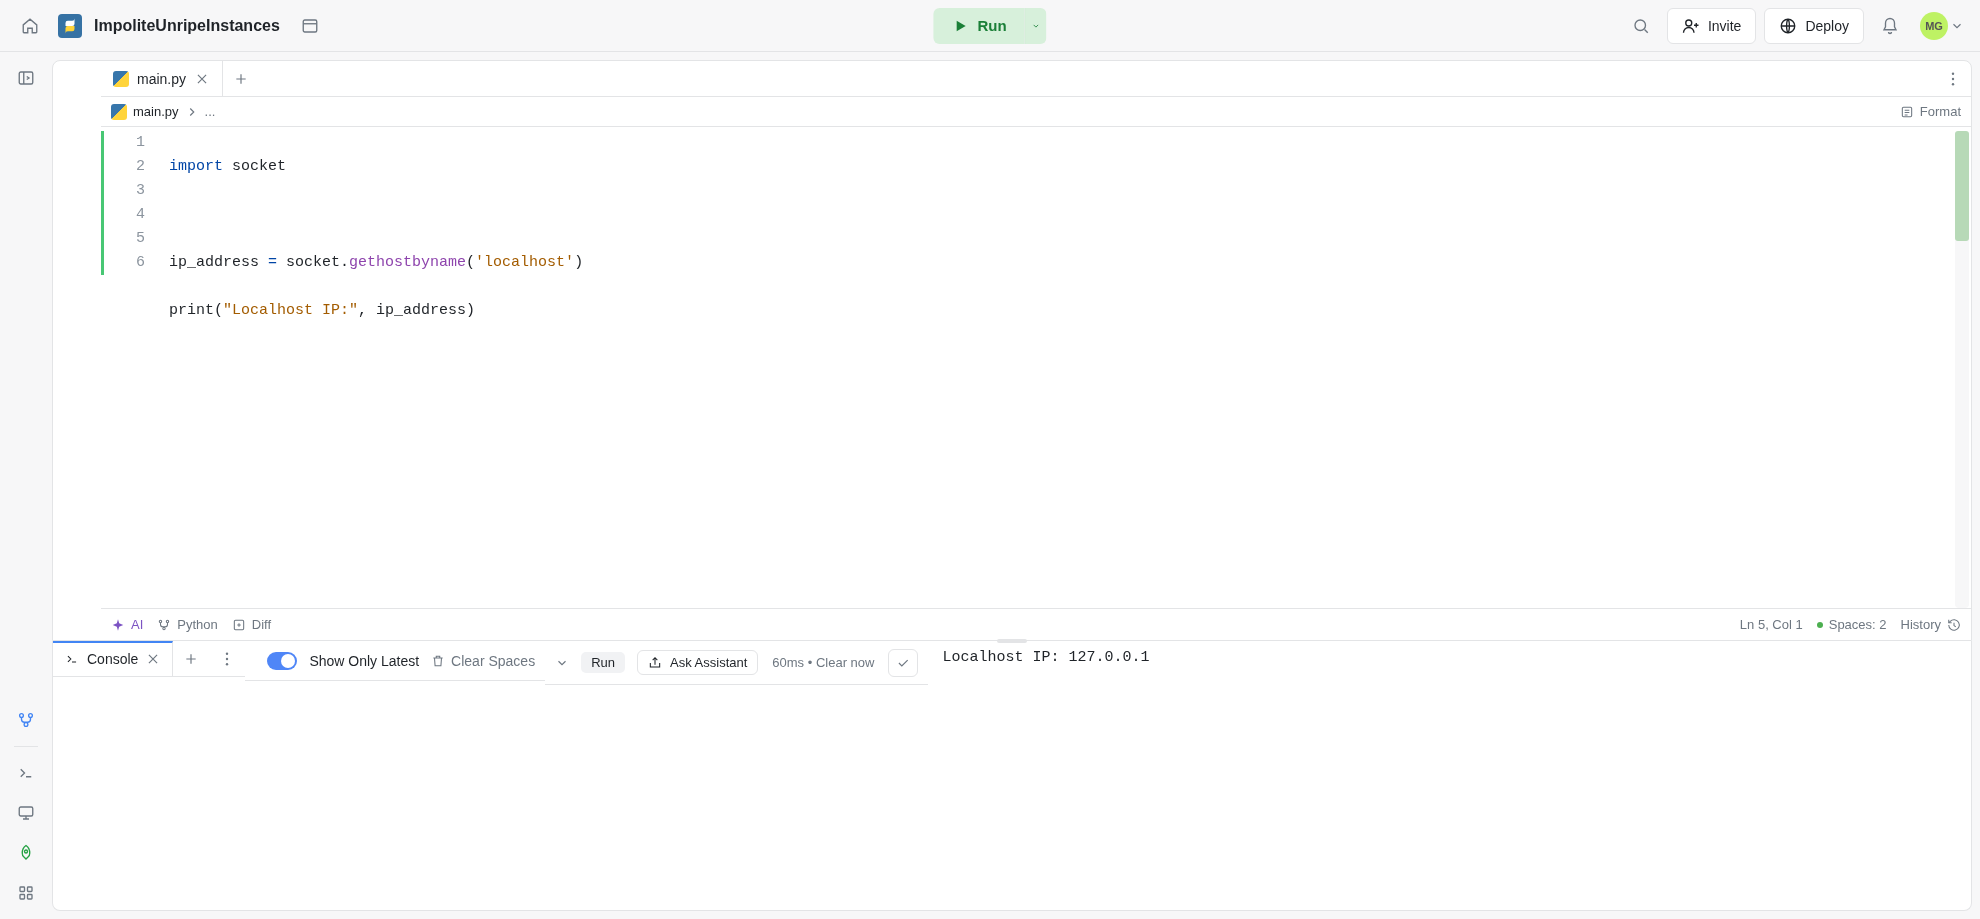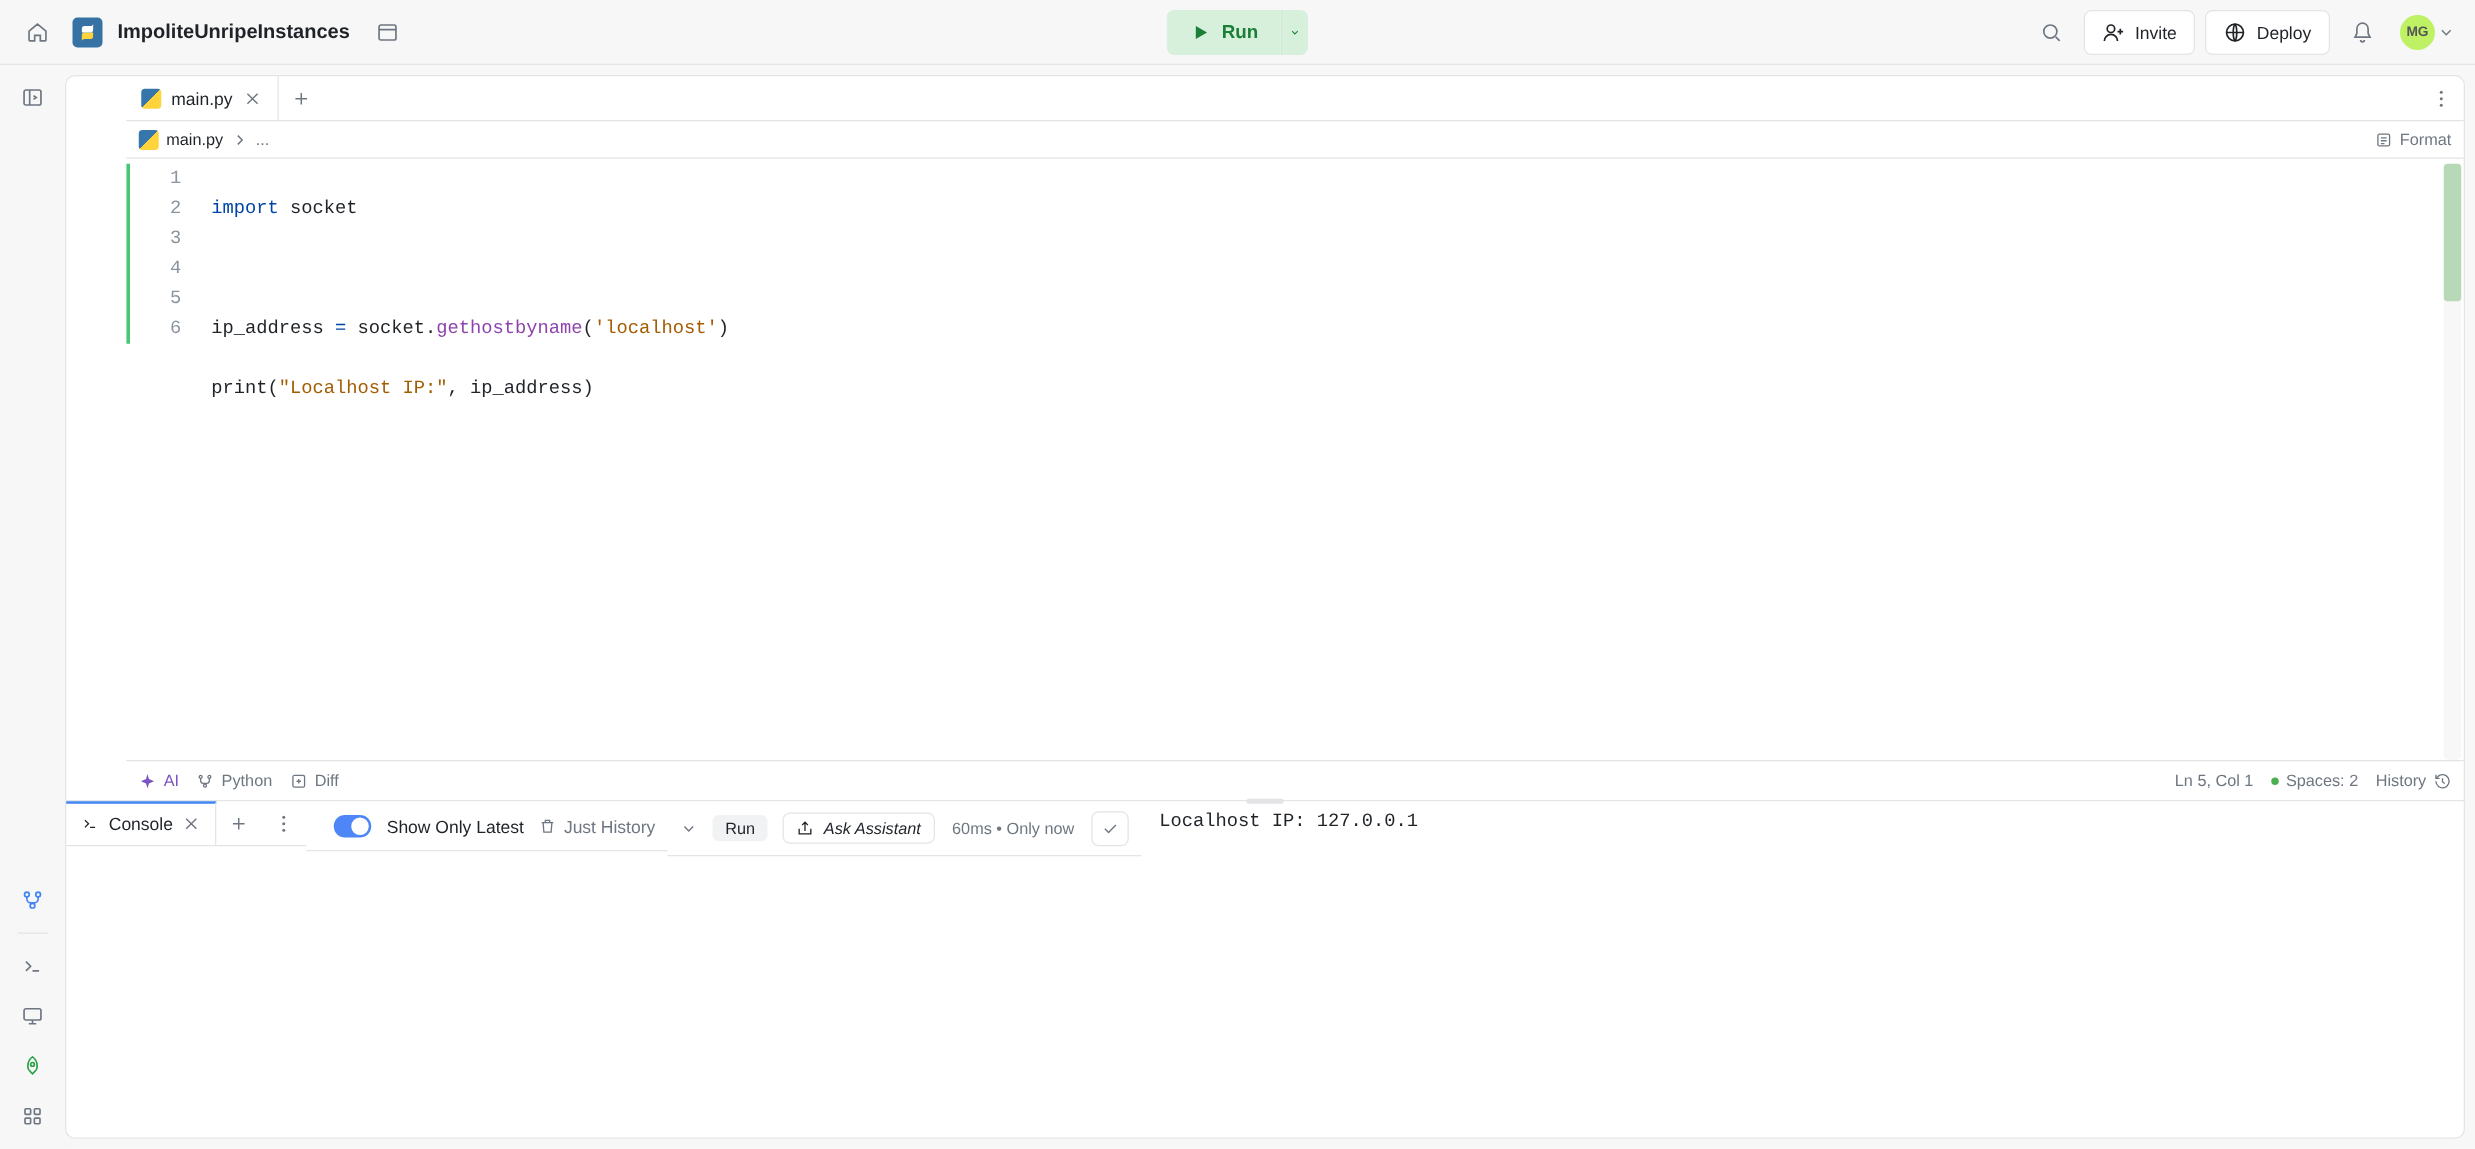--- a/index.html
+++ b/index.html
@@ -329,21 +329,20 @@
     font-size: 13px;
   }
   .ask-asst {
     display: flex; align-items: flex-end; gap: 8px;
     padding: 4px 10px;
     border: 1px solid var(--border);
     border-radius: 6px;
     cursor: pointer;
     color: var(--text);
     font-size: 13px;
-    font-style: italic;
   }
   .check-btn {
     width: 30px; height: 28px;
     border: 1px solid var(--border);
     border-radius: 6px;
     display: flex; align-items: center; justify-content: center;
     cursor: pointer;
     color: var(--text-muted);
   }
   .console-out {
@@ -632,37 +631,37 @@
         </div>
 
         <div class="console-toolbar">
           <div class="spacer"></div>
           <div class="toggle"></div>
           <span style="color:var(--text)">Show Only Latest</span>
           <div class="clear-history">
             <svg class="svg-sm" viewBox="0 0 24 24" fill="none" stroke="currentColor" stroke-width="1.8">
                 <path d="M4 7h16M9 7V4h6v3M6 7l1 13h10l1-13"></path>
               </svg>
-            <span>Just History</span>
+            <span>Clear Spaces</span>
           </div>
         </div>
 
         <div class="run-row">
           <svg class="svg-sm" style="cursor:pointer;color:var(--text-muted)" viewBox="0 0 24 24" fill="none" stroke="currentColor" stroke-width="2">
               <path d="m6 9 6 6 6-6"></path>
             </svg>
           <span class="run-badge">Run</span>
           <div class="run-right">
             <div class="ask-asst">
               <svg class="svg-sm" viewBox="0 0 24 24" fill="none" stroke="currentColor" stroke-width="1.8">
                   <path d="M4 12v7h16v-7M12 3v12M8 7l4-4 4 4"></path>
                 </svg>
               <span>Ask Assistant</span>
             </div>
-            <span>60ms • Only now</span>
+            <span>60ms • Clear now</span>
             <div class="check-btn">
               <svg class="svg-sm" viewBox="0 0 24 24" fill="none" stroke="currentColor" stroke-width="2">
                   <path d="m5 12 5 5L20 7"></path>
                 </svg>
             </div>
           </div>
         </div>
 
         <div class="console-out">Localhost IP: 127.0.0.1</div>
       </div>

